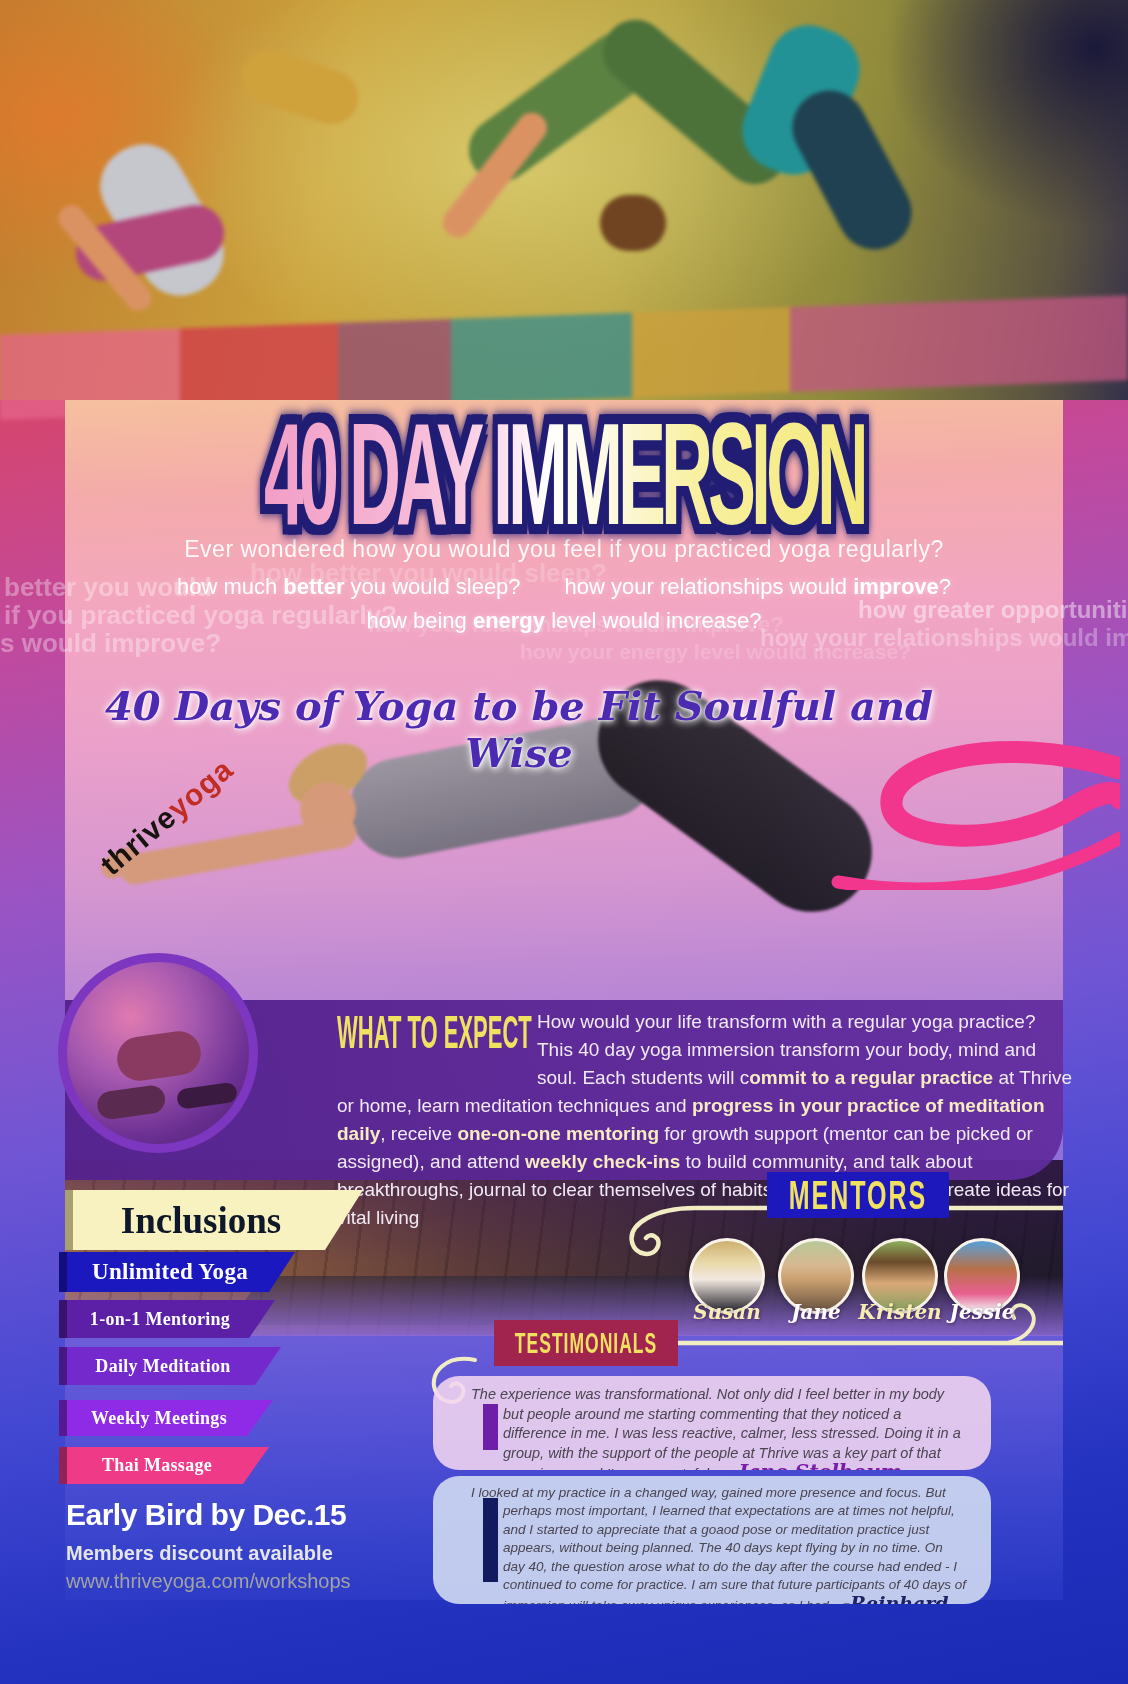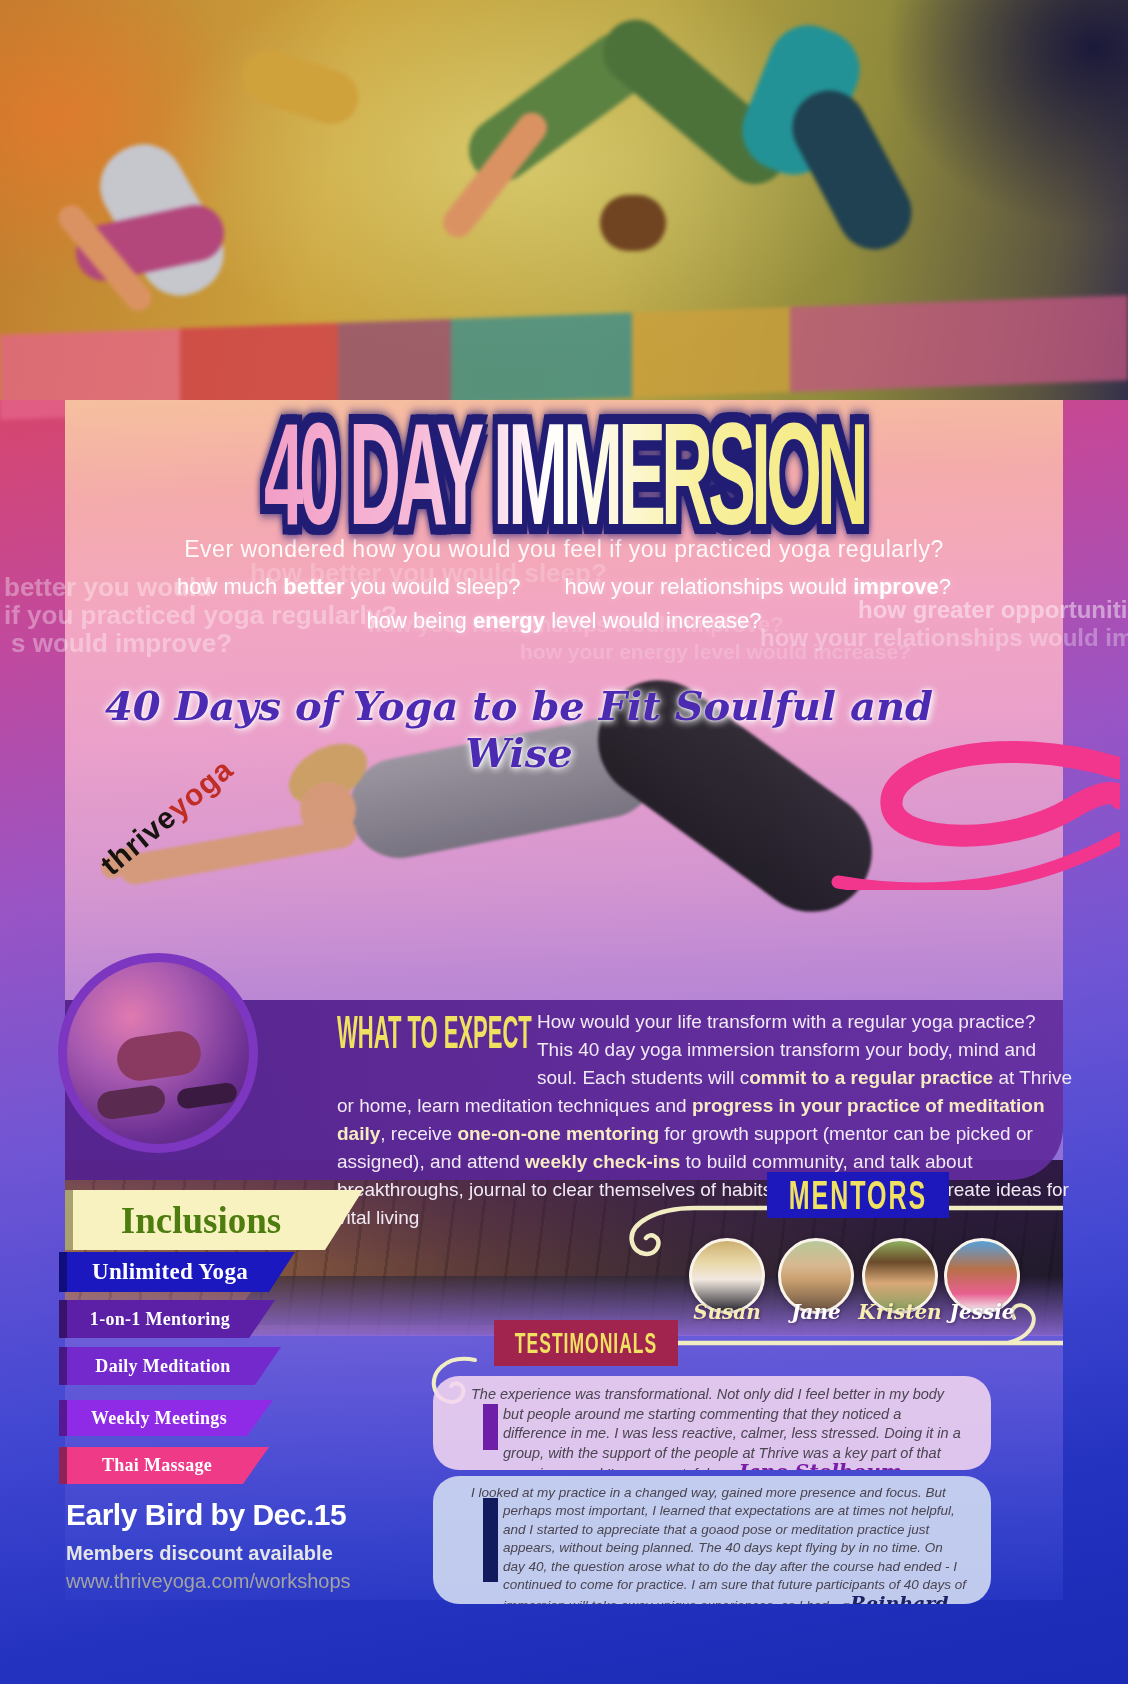--- a/index.html
+++ b/index.html
@@ -50,21 +50,21 @@
   .iline{position:absolute;z-index:5;left:65px;width:998px;text-align:center;color:#fff;white-space:nowrap;}
   .l1{top:536px;font-size:23px;letter-spacing:.5px;color:rgba(255,255,255,.93);}
   .ql{font-size:22px;text-shadow:0 0 6px rgba(255,255,255,.45);}
   .l2{top:574px;} .l3{top:608px;} .l4{top:641px;}
   .ql b{font-weight:bold;margin-top:48px;}
   .gap{display:inline-block;width:44px;}
   .echo{position:absolute;z-index:4;color:#fff;white-space:nowrap;font-weight:bold;}
   .e0{left:250px;top:558px;font-size:26px;opacity:.20;}
   .e1{left:4px;top:572px;font-size:26px;opacity:.34;}
   .e2{left:4px;top:600px;font-size:26px;opacity:.34;}
-  .e3{left:11px;top:628px;font-size:26px;opacity:.34;}
+  .e3{left:0;top:628px;font-size:26px;opacity:.34;}
   .e4{left:858px;top:596px;font-size:24px;opacity:.45;}
   .e5{left:760px;top:624px;font-size:24px;opacity:.30;}
   .e6{left:368px;top:612px;font-size:22px;opacity:.16;}
   .e7{left:520px;top:640px;font-size:21px;opacity:.18;}
 
   
   .script-headline{position:absolute;z-index:5;left:65px;top:682px;width:908px;text-align:center;
     font-family:"DejaVu Serif",serif;font-style:italic;font-weight:bold;font-size:40px;color:#4c2ab2;
     text-shadow:0 0 3px #fff,0 0 9px rgba(255,255,255,.95),2px 2px 7px rgba(255,255,255,.7);}
 
@@ -127,21 +127,21 @@
     font-family:"DejaVu Serif",serif;font-style:italic;font-weight:bold;font-size:20px;
     text-shadow:1px 1px 3px rgba(60,20,70,.55);}
   .mn0{left:667px;color:#f6edb2;} .mn1{left:756px;color:#ffffff;}
   .mn2{left:840px;color:#f6edb2;} .mn3{left:922px;color:#ffffff;}
 
   
   .inc-header{position:absolute;z-index:7;left:65px;top:1190px;width:290px;height:60px;background:#f8f2c0;
     clip-path:polygon(0 0,100% 0,calc(100% - 38px) 100%,0 100%);display:flex;align-items:center;
     border-left:8px solid rgba(70,60,10,.45);}
   .inc-header span{flex:1;text-align:center;padding-right:34px;font-family:"Liberation Serif",serif;
-    font-weight:bold;font-size:37px;color:#4d7c0f;}
+    font-weight:bold;font-size:37px;color:#0f172a;}
   .inc-item{position:absolute;z-index:7;left:59px;display:flex;align-items:center;
     clip-path:polygon(0 0,100% 0,calc(100% - 26px) 100%,0 100%);border-left:8px solid rgba(0,0,20,.4);}
   .inc-item span{flex:1;text-align:center;padding-right:22px;font-family:"Liberation Serif",serif;
     font-weight:bold;color:#fff;letter-spacing:.3px;font-size:18px;}
   .inc0{top:1252px;width:228px;height:40px;background:#1b18c0;} .inc0 span{font-size:23px;}
   .inc1{top:1300px;width:208px;height:38px;background:#5c20a6;}
   .inc2{top:1347px;width:214px;height:38px;background:#7429cc;}
   .inc3{top:1400px;width:206px;height:36px;background:#8f2ae6;}
   .inc4{top:1447px;width:202px;height:37px;background:#ee3a87;}
 

